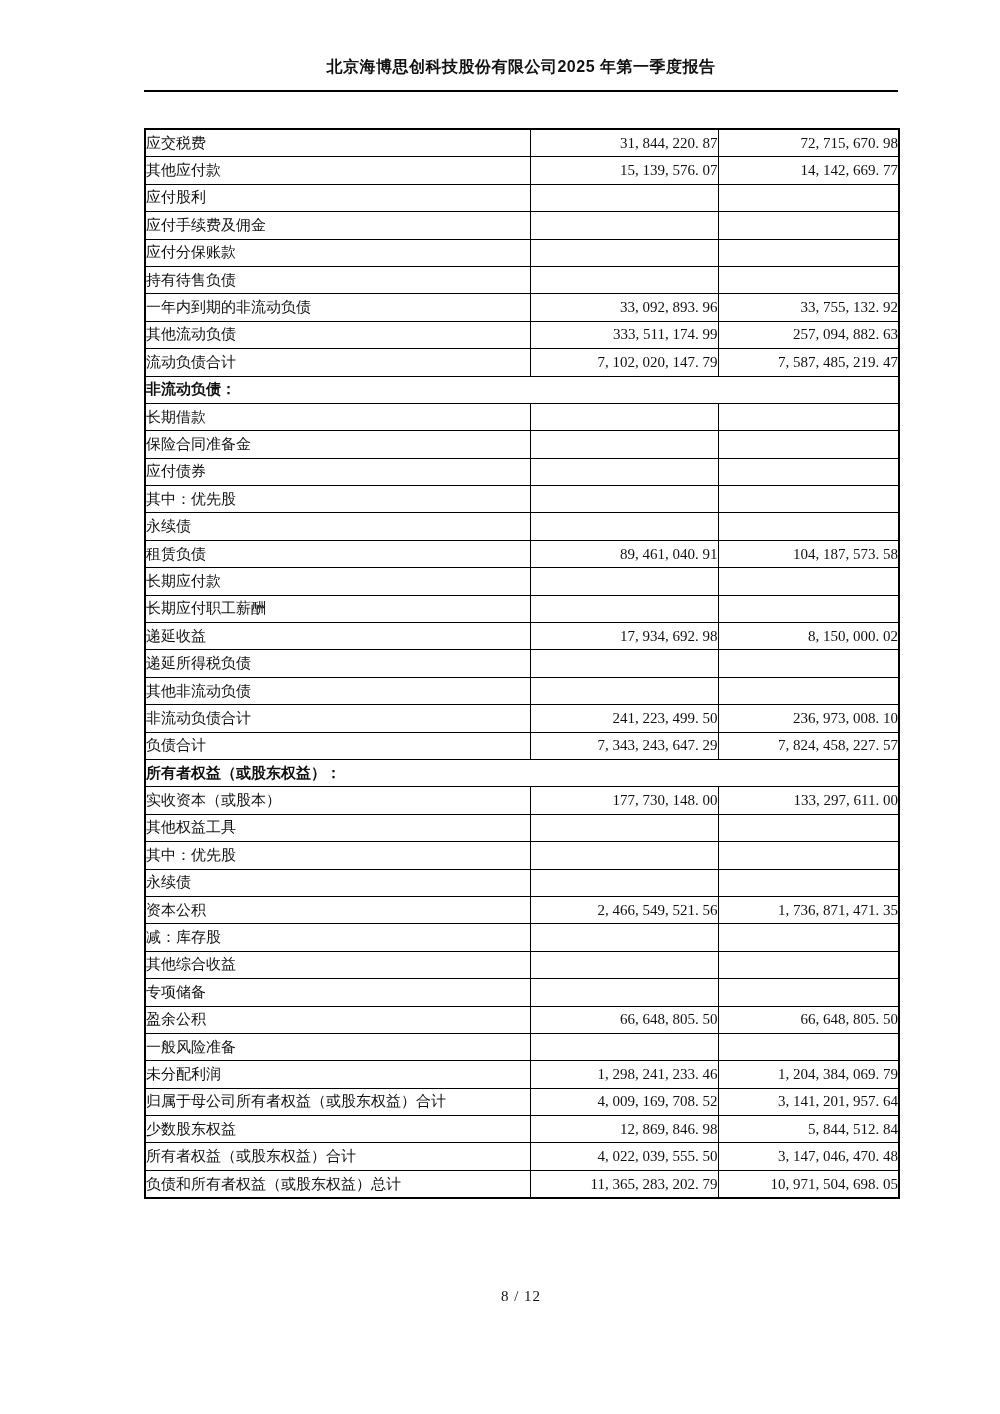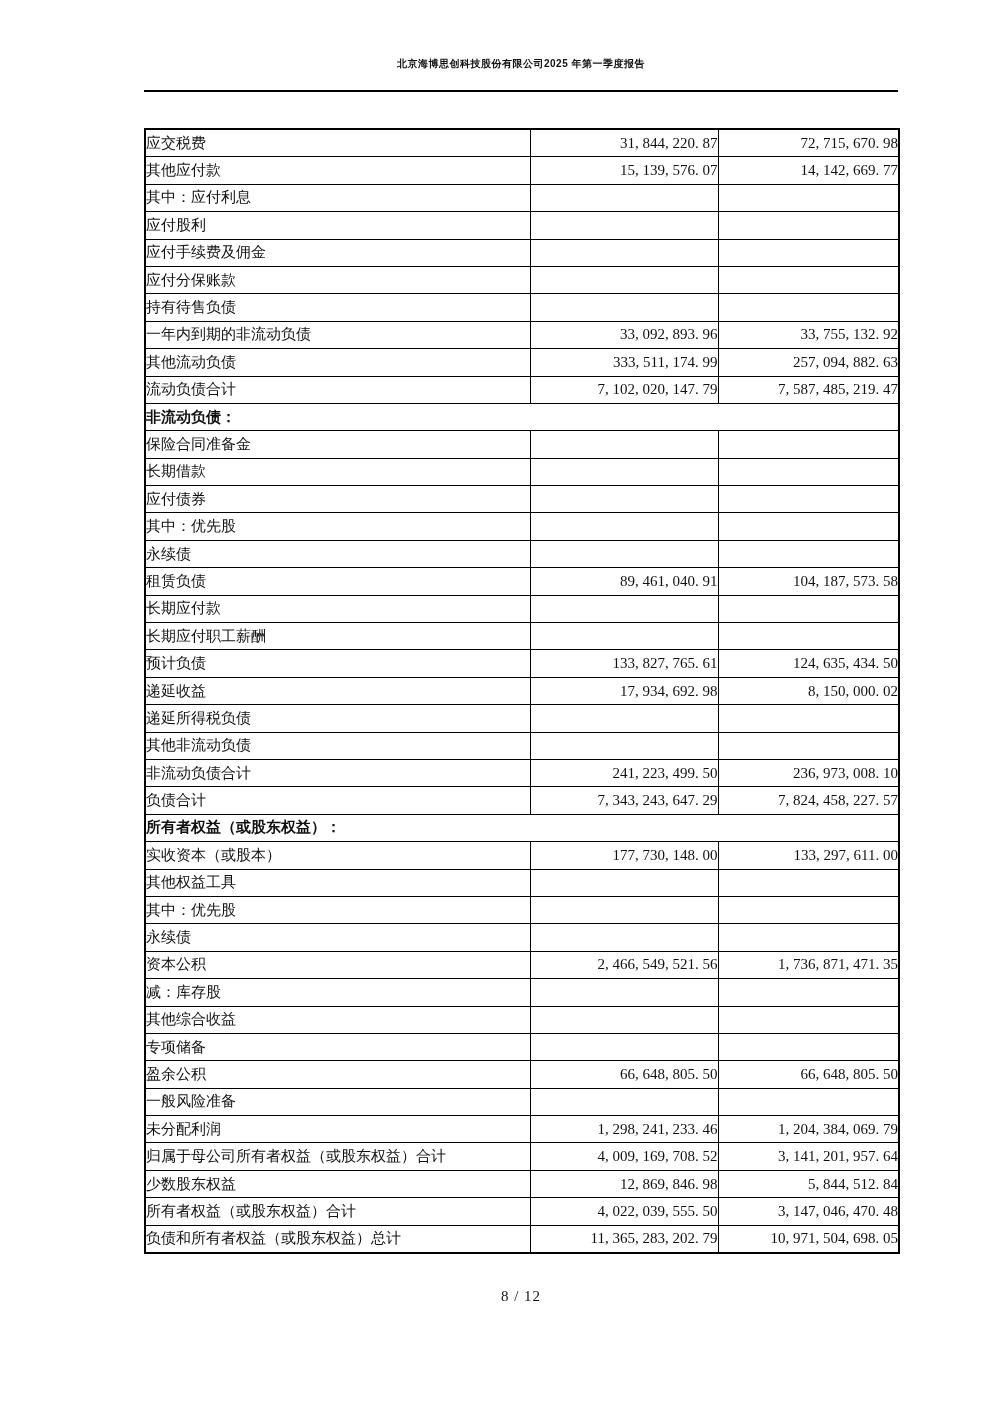--- a/index.html
+++ b/index.html
@@ -15,21 +15,21 @@
     color: #111111;
   }
   .page-title {
     position: absolute;
     top: 57px;
     left: 144px;
     width: 754px;
     text-align: center;
     font-family: "Liberation Sans", "DejaVu Sans", sans-serif;
     font-weight: bold;
-    font-size: 10px;
+    font-size: 16px;
     letter-spacing: 0.5px;
     white-space: nowrap;
   }
   .title-rule {
     position: absolute;
     top: 90px;
     left: 144px;
     width: 754px;
     height: 2px;
     background: #000000;
@@ -97,25 +97,20 @@
         <td class="label indent-1">应交税费</td>
         <td class="num">31, 844, 220. 87</td>
         <td class="num">72, 715, 670. 98</td>
       </tr>
       <tr>
         <td class="label indent-1">其他应付款</td>
         <td class="num">15, 139, 576. 07</td>
         <td class="num">14, 142, 669. 77</td>
       </tr>
       <tr>
-        <td class="label indent-1">其中：应付利息</td>
-        <td class="num"></td>
-        <td class="num"></td>
-      </tr>
-      <tr>
         <td class="label indent-4">应付股利</td>
         <td class="num"></td>
         <td class="num"></td>
       </tr>
       <tr>
         <td class="label indent-1">应付手续费及佣金</td>
         <td class="num"></td>
         <td class="num"></td>
       </tr>
       <tr>
@@ -140,26 +135,26 @@
       </tr>
       <tr>
         <td class="label indent-2">流动负债合计</td>
         <td class="num">7, 102, 020, 147. 79</td>
         <td class="num">7, 587, 485, 219. 47</td>
       </tr>
       <tr>
         <td colspan="3" class="section">非流动负债：</td>
       </tr>
       <tr>
+        <td class="label indent-1">长期借款</td>
+        <td class="num"></td>
+        <td class="num"></td>
+      </tr>
+      <tr>
         <td class="label indent-1">保险合同准备金</td>
-        <td class="num"></td>
-        <td class="num"></td>
-      </tr>
-      <tr>
-        <td class="label indent-1">长期借款</td>
         <td class="num"></td>
         <td class="num"></td>
       </tr>
       <tr>
         <td class="label indent-1">应付债券</td>
         <td class="num"></td>
         <td class="num"></td>
       </tr>
       <tr>
         <td class="label indent-1">其中：优先股</td>
@@ -180,25 +175,20 @@
         <td class="label indent-1">长期应付款</td>
         <td class="num"></td>
         <td class="num"></td>
       </tr>
       <tr>
         <td class="label indent-1">长期应付职工薪酬</td>
         <td class="num"></td>
         <td class="num"></td>
       </tr>
       <tr>
-        <td class="label indent-1">预计负债</td>
-        <td class="num">133, 827, 765. 61</td>
-        <td class="num">124, 635, 434. 50</td>
-      </tr>
-      <tr>
         <td class="label indent-1">递延收益</td>
         <td class="num">17, 934, 692. 98</td>
         <td class="num">8, 150, 000. 02</td>
       </tr>
       <tr>
         <td class="label indent-1">递延所得税负债</td>
         <td class="num"></td>
         <td class="num"></td>
       </tr>
       <tr>

